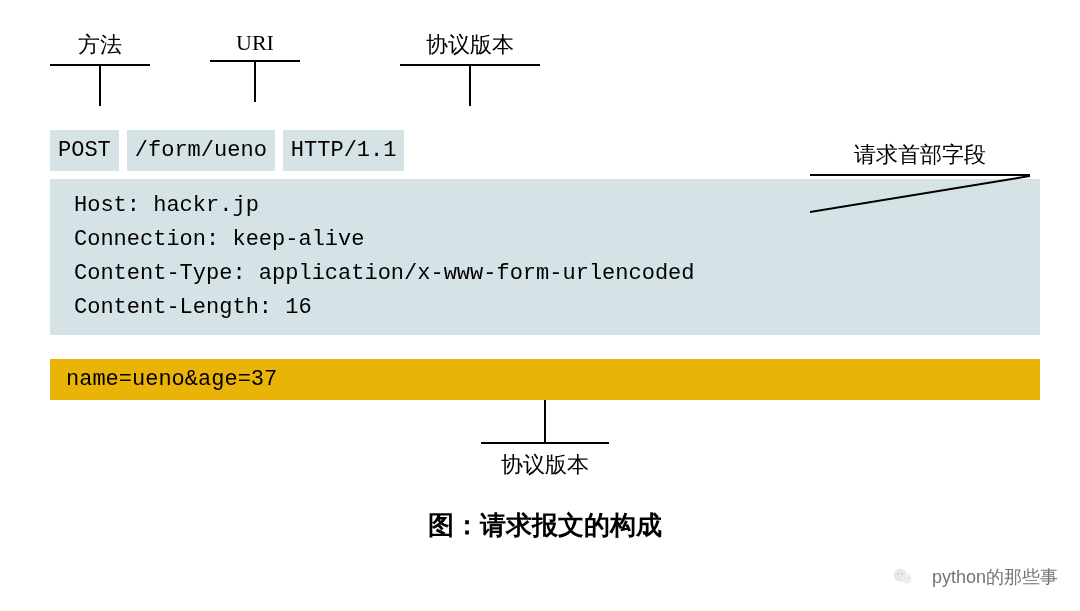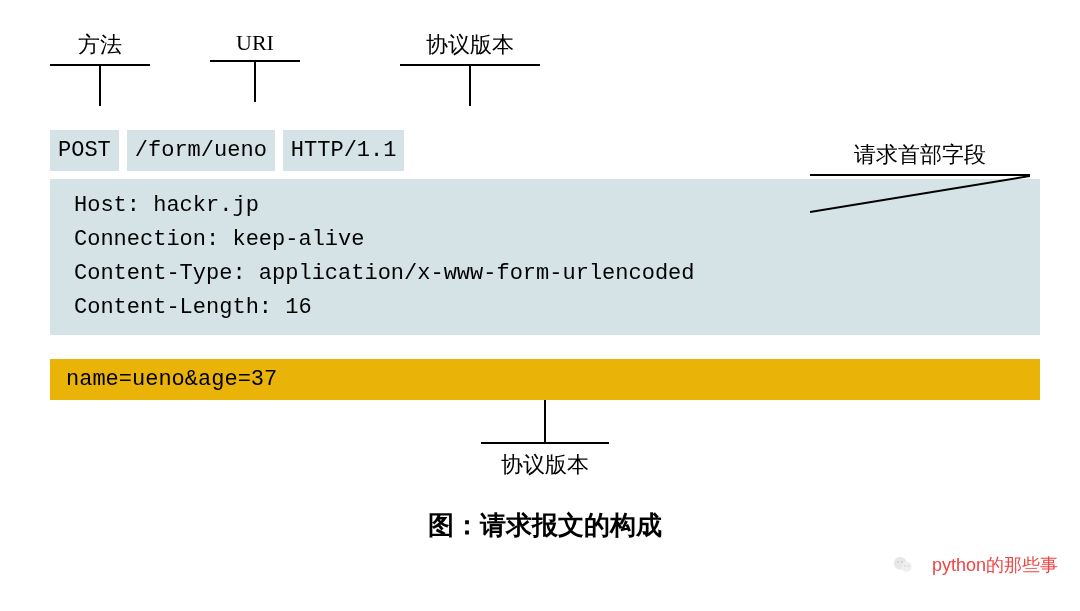--- a/index.html
+++ b/index.html
@@ -106,22 +106,22 @@
   .caption {
     text-align: center;
     font-size: 26px;
     font-weight: bold;
     margin-top: 28px;
     font-family: Liberation Serif, serif;
   }
   .watermark {
     position: absolute;
     right: 22px;
-    bottom: 34px;
-    color: #ef4444;
+    bottom: 22px;
+    color: #737373;
     font-family: "Microsoft YaHei", sans-serif;
     font-size: 18px;
     display: flex;
     align-items: center;
     gap: 18px;
   }
   .watermark svg { opacity: 0.45; }
 </style>
 </head>
 <body>

